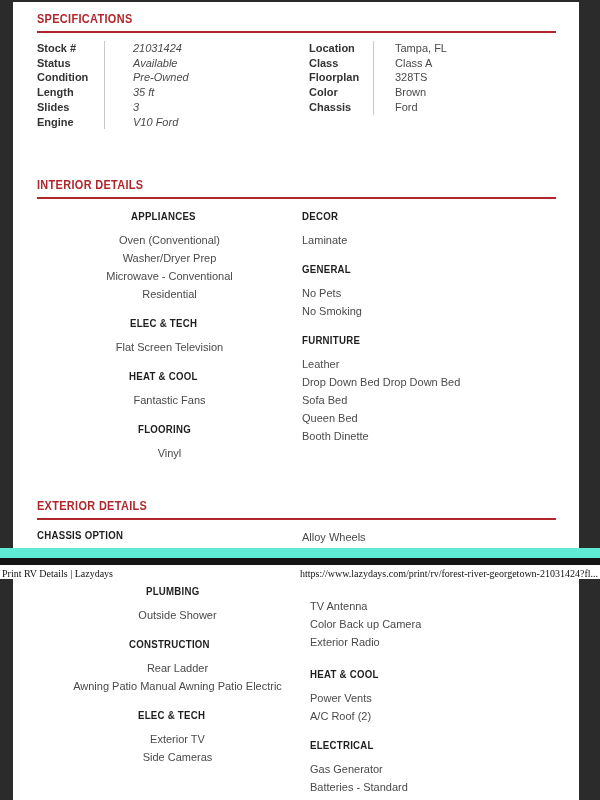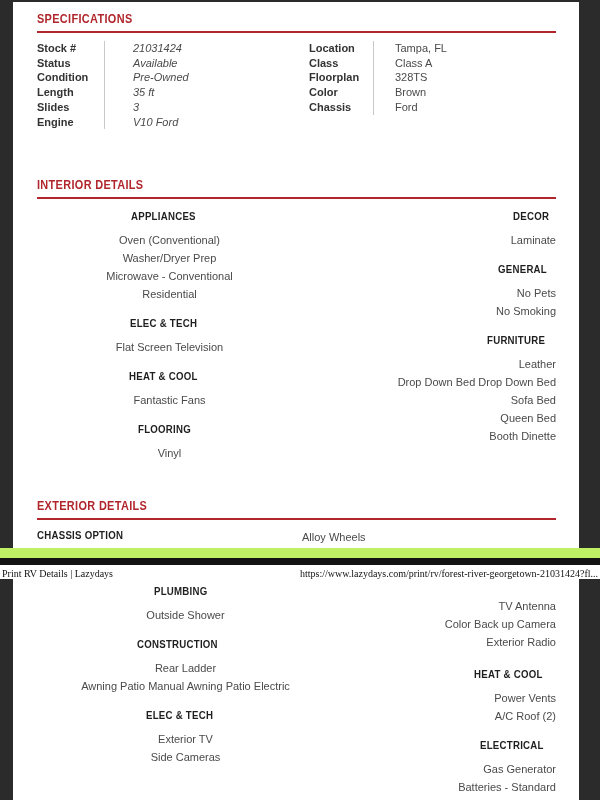--- a/index.html
+++ b/index.html
@@ -3,49 +3,49 @@
 <meta charset="utf-8">
 <style>
   :root{
     --red:#b0262c;
     --dark:#2b2b2b;
     --sep:#141414;
     --ink:#1e1e1e;
     --body:#4a4a4a;
   }
   html,body{margin:0;padding:0;background:#fff;}
-  .screen{position:relative;width:600px;height:800px;overflow:hidden;background:#bef264;
+  .screen{position:relative;width:600px;height:800px;overflow:hidden;background:#5eead4;
           font-family:"Liberation Sans",sans-serif;}
   .page-bg{position:absolute;left:0;width:600px;background:var(--dark);}
   #p1{top:0;height:548px;}
   #p2{top:579px;height:221px;}
   .card{position:absolute;left:13px;width:566px;background:#fff;box-sizing:border-box;overflow:hidden;}
   #p1 .card{top:2px;height:546px;padding:7px 23px 0 24px;}
-  #p2 .card{top:0;height:221px;padding:5px 23px 0 40px;}
+  #p2 .card{top:0;height:221px;padding:5px 23px 0 32px;}
 
   .sec-title{border-bottom:2px solid var(--red);padding-bottom:4px;}
   .sec-title span{display:inline-block;transform:scaleX(.84);transform-origin:0 50%;
       font-weight:700;font-size:13px;line-height:14px;letter-spacing:.4px;color:var(--red);white-space:nowrap;}
 
   .spec-tables{display:flex;margin-top:8px;}
   .spec-col{width:260px;}
   .spec-col.r{width:247px;margin-left:12px;}
   .spec-row{display:flex;font-size:11px;line-height:14.7px;}
   .spec-row .lbl{font-weight:700;color:#333;}
   .spec-col.l .lbl{width:67px;}
   .spec-col.r .lbl{width:64px;}
   .spec-row .val{border-left:1px solid #c9c9c9;color:var(--body);flex:1;}
   .spec-col.l .val{padding-left:28px;font-style:italic;}
   .spec-col.r .val{padding-left:21px;}
 
   #interior{margin-top:46px;}
   #exterior{margin-top:34px;}
   .cols{display:flex;}
   .col-l{width:265px;text-align:center;}
-  .col-r{flex:1;text-align:right;}
+  .col-r{flex:1;}
   .grp{margin-top:13px;}
   .grp.first{margin-top:10px;}
   .sub-h{font-weight:700;font-size:11.5px;line-height:14px;color:var(--ink);margin-bottom:8px;}
   .sub-h span{display:inline-block;transform:scaleX(.84);transform-origin:0 50%;letter-spacing:.3px;white-space:nowrap;}
   .item{font-size:11px;line-height:18px;color:var(--body);}
 
   .ext-row{display:flex;margin-top:8px;}
   .ext-row .sub-h{width:265px;margin-bottom:0;}
 
   .band{position:absolute;left:0;width:600px;background:#fff;display:flex;justify-content:space-between;

